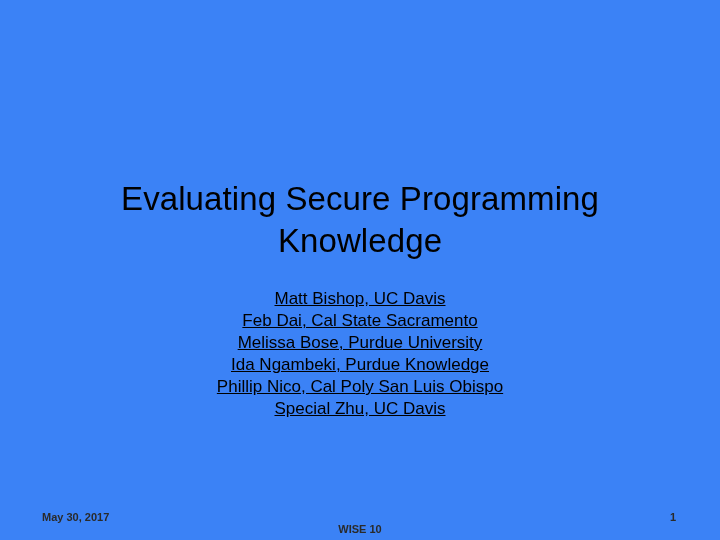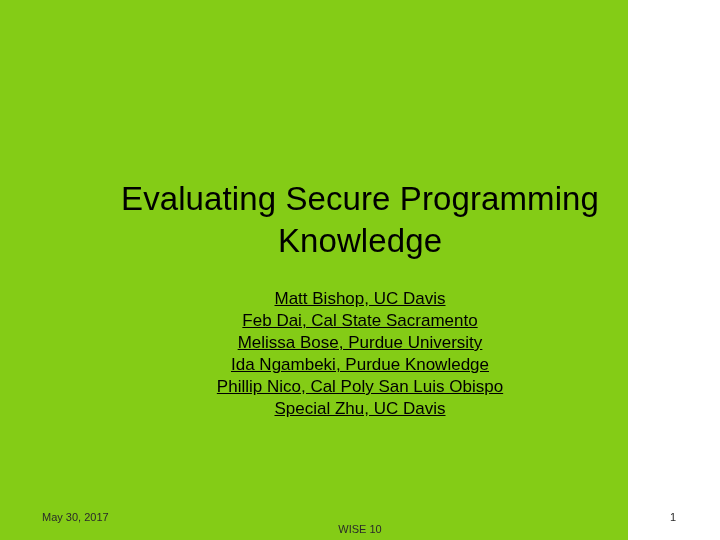--- a/index.html
+++ b/index.html
@@ -9,24 +9,24 @@
   body {
     width: 720px;
     height: 540px;
     background: #ffffff;
     font-family: "Liberation Sans", sans-serif;
     color: #000000;
     overflow: hidden;
   }
   .slide {
     position: relative;
-    width: 628px;
+    width: 720px;
     height: 540px;
     box-sizing: border-box;
-    background: #84cc16;
+    background: #3b82f6;
   }
   .title-block {
     position: absolute;
     top: 178px;
     left: 40px;
     width: 640px;
     text-align: center;
   }
   .slide-title {
     font-size: 33px;
@@ -59,20 +59,21 @@
     font-size: 17px;
     line-height: 22px;
     color: #000000;
   }
   .footer {
     position: absolute;
     left: 0;
     bottom: 13px;
     width: 720px;
     height: 16px;
+    font-weight: bold;
   }
   .footer-date {
     position: absolute;
     left: 42px;
     top: 0;
     font-size: 11px;
     color: #2a2a2a;
   }
   .footer-center {
     position: absolute;

